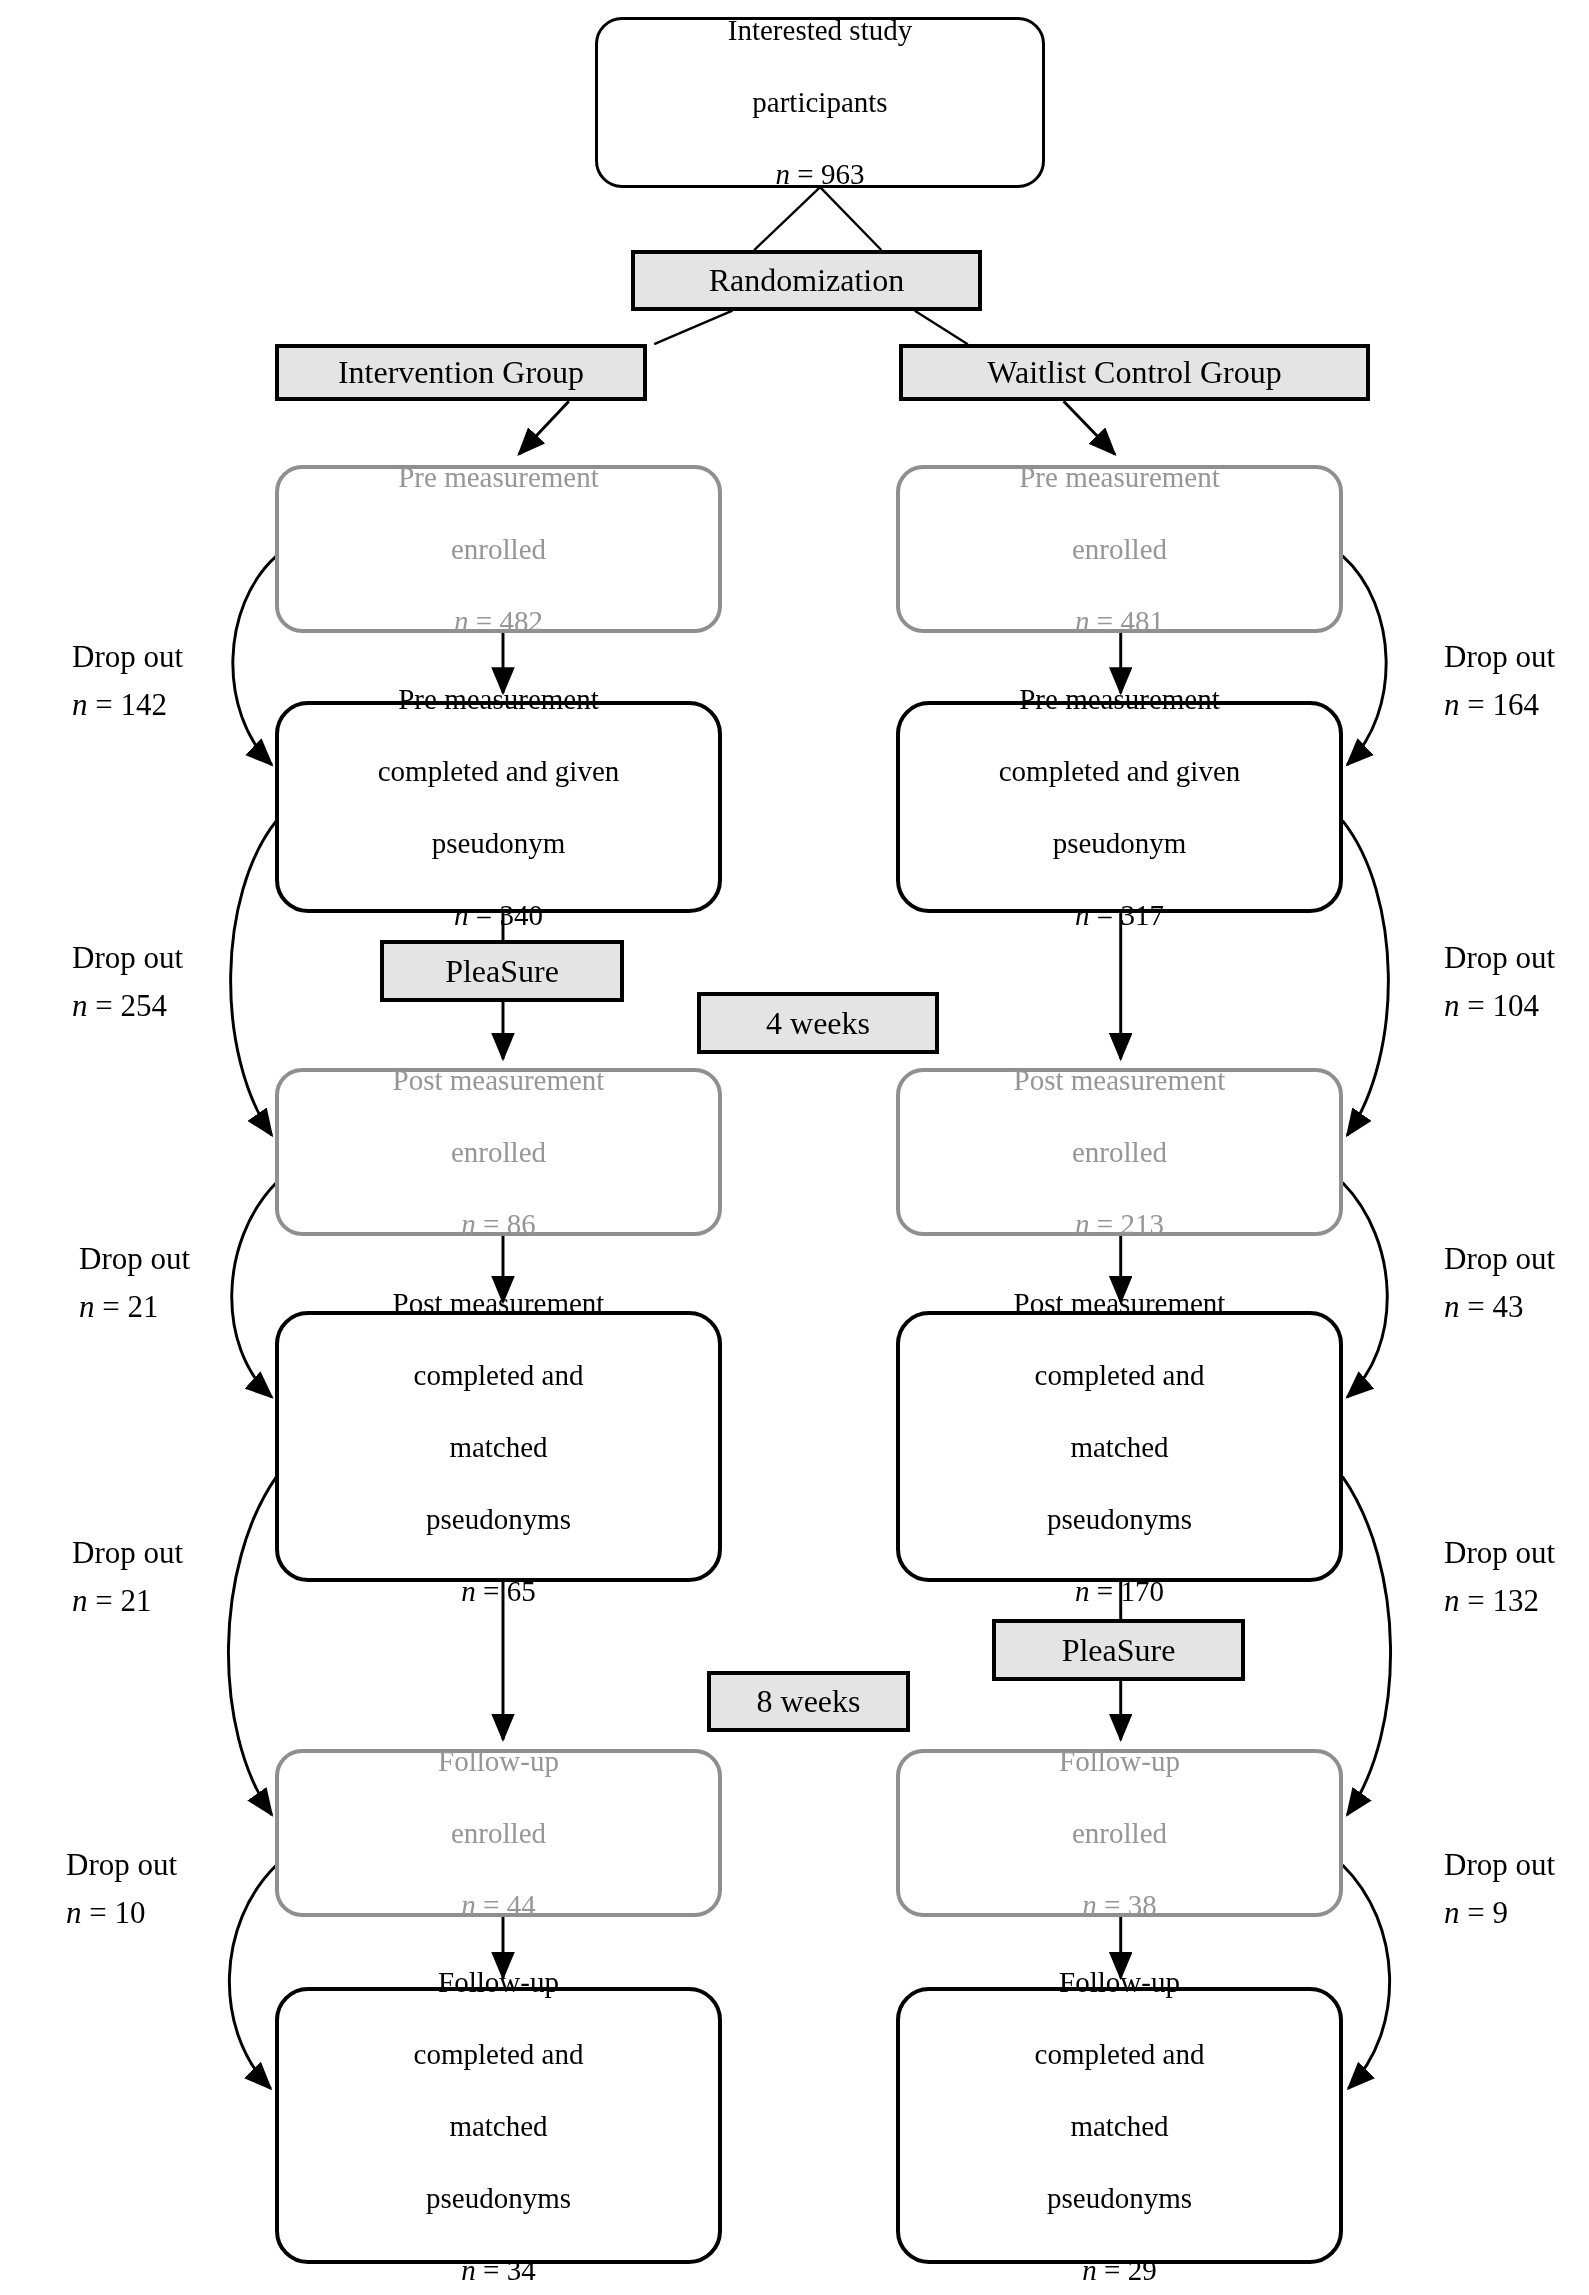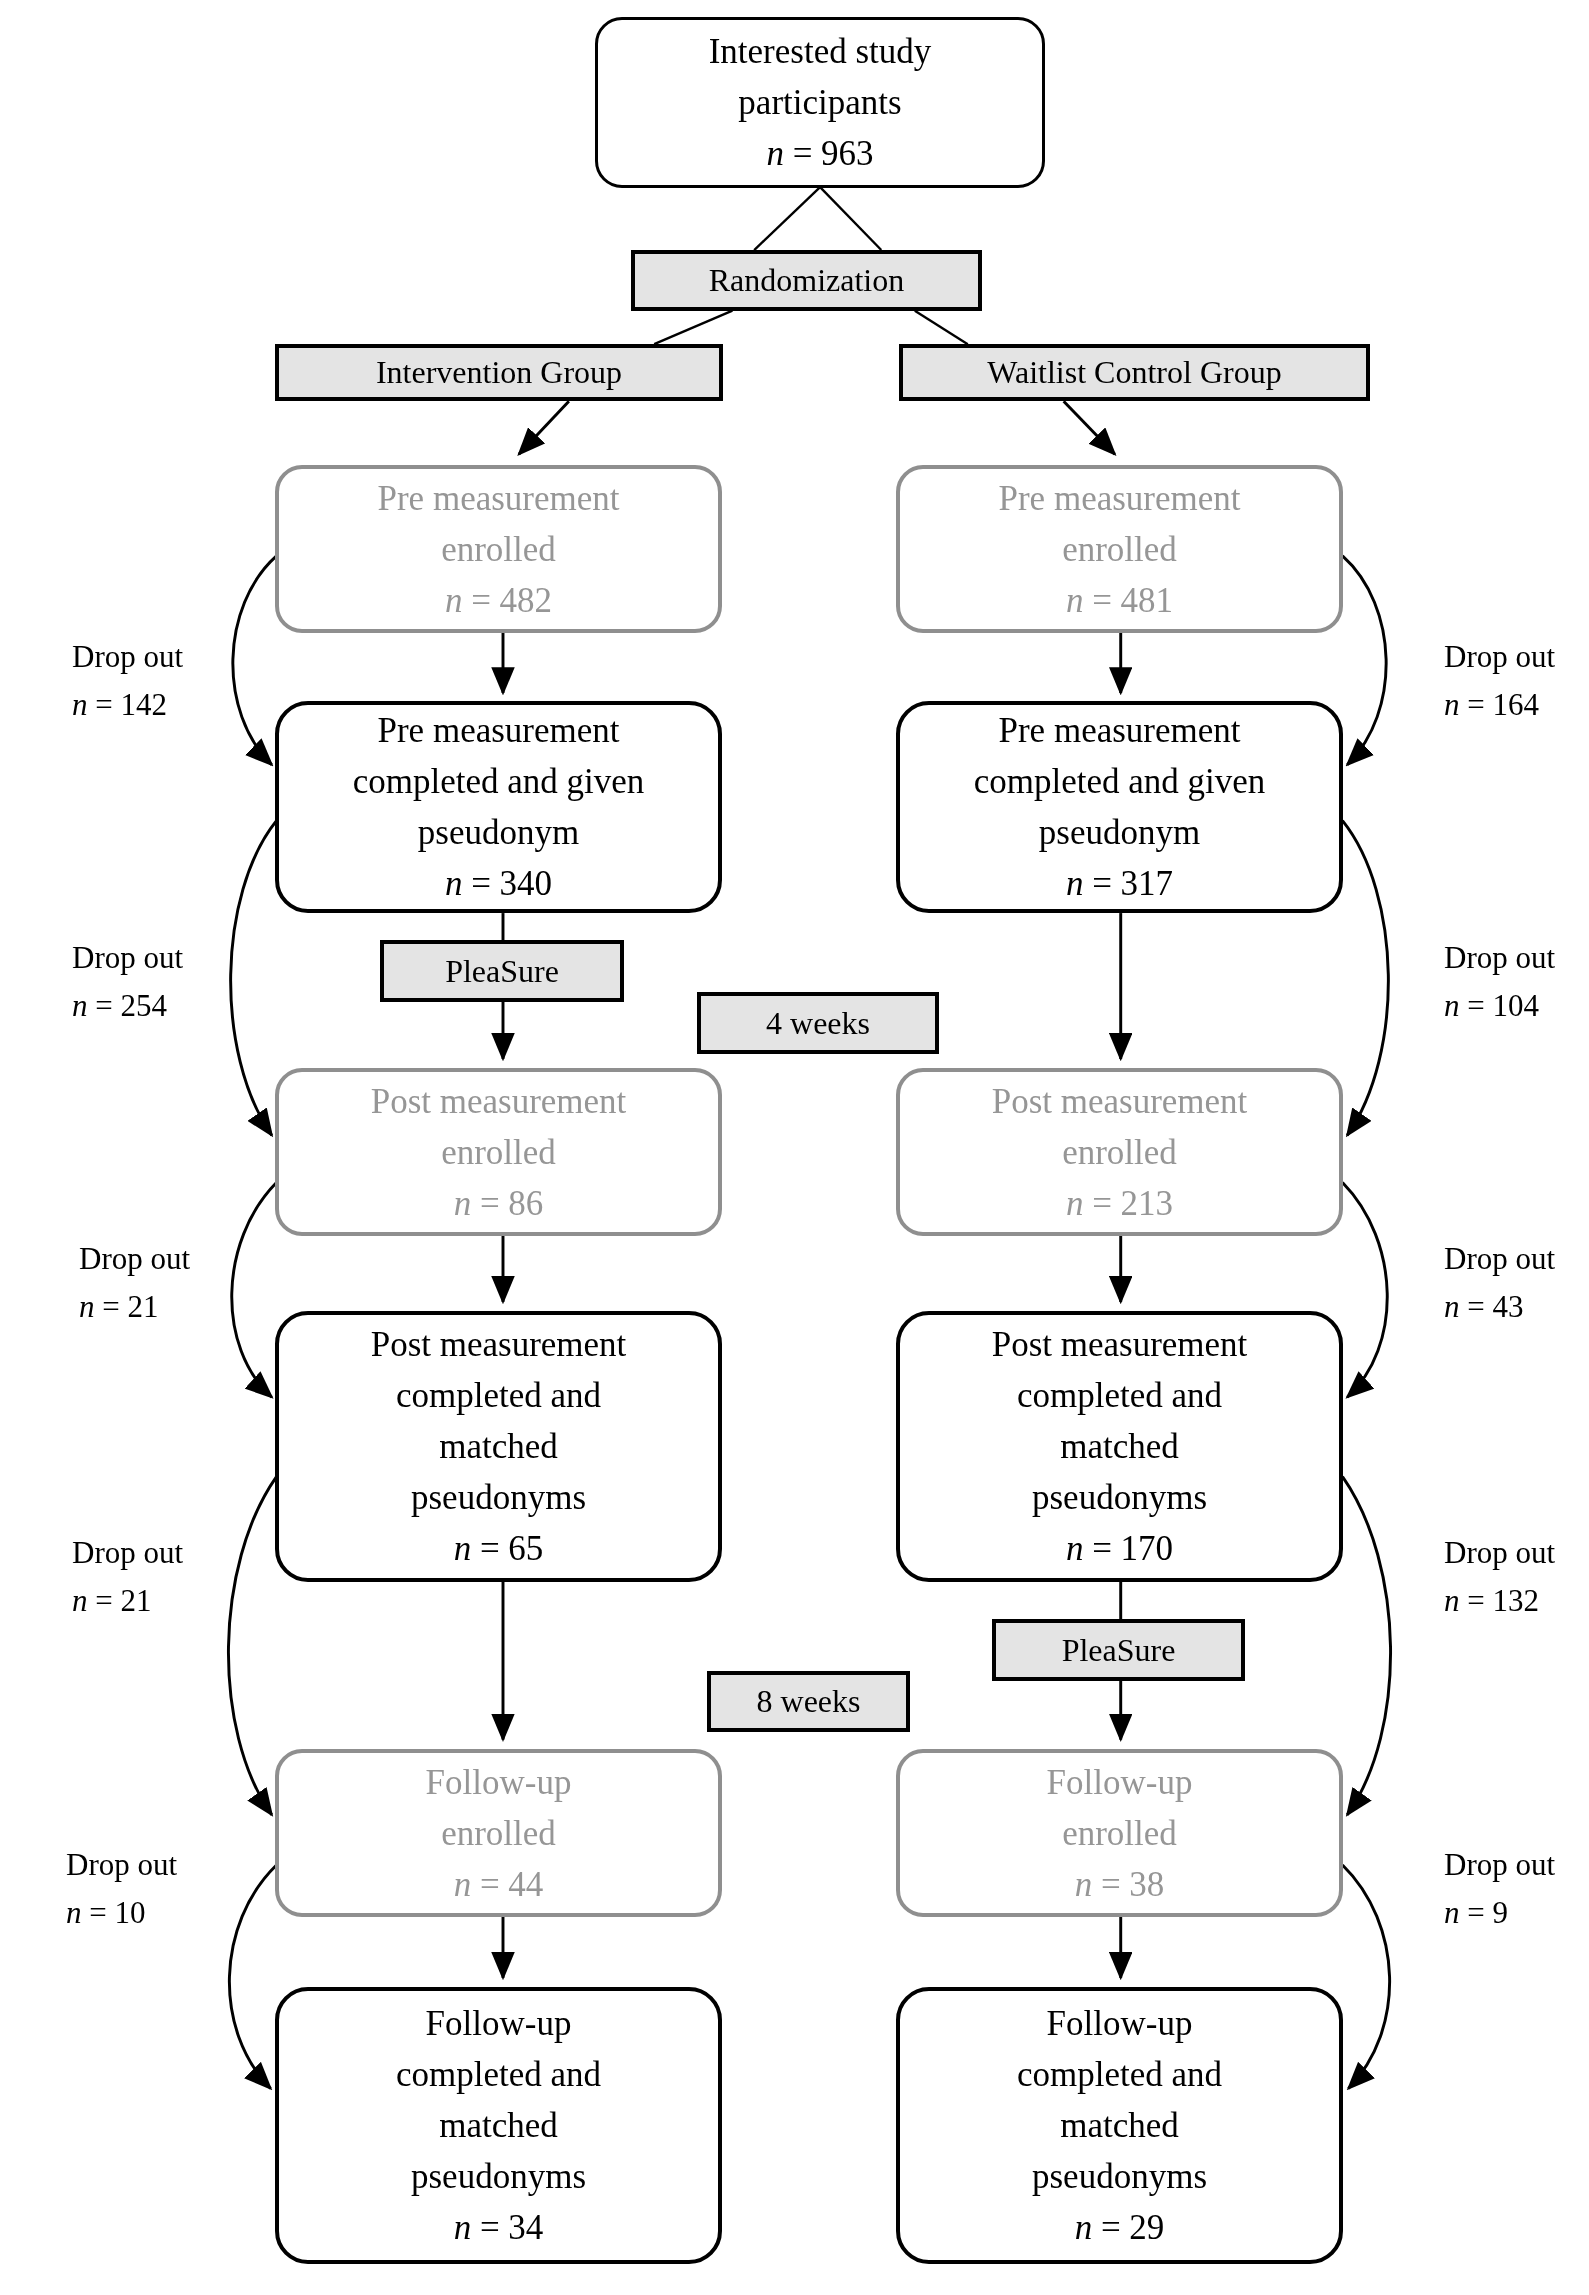--- a/index.html
+++ b/index.html
@@ -18,21 +18,21 @@
   }
   #wires{position:absolute;left:0;top:0;z-index:1;}
   .node{
     position:absolute;z-index:2;
     box-sizing:border-box;
     display:flex;flex-direction:column;
     align-items:center;justify-content:center;
     text-align:center;
     background:#ffffff;
     color:var(--ink);
-    font-size:35px;line-height:51px;
+    font-size:29px;line-height:72px;
     white-space:pre-line;
   }
   .node.plain{border:3.5px solid var(--ink);border-radius:27px;}
   .node.black{border:4.1px solid var(--ink);border-radius:33px;}
   .node.gray{border:4.1px solid var(--gray-stroke);border-radius:27px;color:var(--gray-text);}
   .node.label{
     border:4.7px solid var(--ink);border-radius:0;
     background:var(--label-fill);
     font-size:32px;line-height:35px;
   }
@@ -96,21 +96,21 @@
   <div class="node plain" style="left:595px;top:16.5px;width:450px;height:171px">
     <div class="bt">Interested study
 participants</div>
     <div class="bn"><i>n</i> = 963</div>
   </div>
 
   <div class="node label" style="left:631px;top:250px;width:351px;height:61px">
     <div class="bt">Randomization</div>
   </div>
 
-  <div class="node label" style="left:275px;top:344px;width:448px;height:57px">
+  <div class="node label" style="left:275px;top:344px;width:372px;height:57px">
     <div class="bt">Intervention Group</div>
   </div>
   <div class="node label" style="left:899px;top:344px;width:471px;height:57px">
     <div class="bt">Waitlist Control Group</div>
   </div>
 
   <div class="node gray" style="left:275px;top:465px;width:447px;height:168px">
     <div class="bt">Pre measurement
 enrolled</div>
     <div class="bn"><i>n</i> = 482</div>

